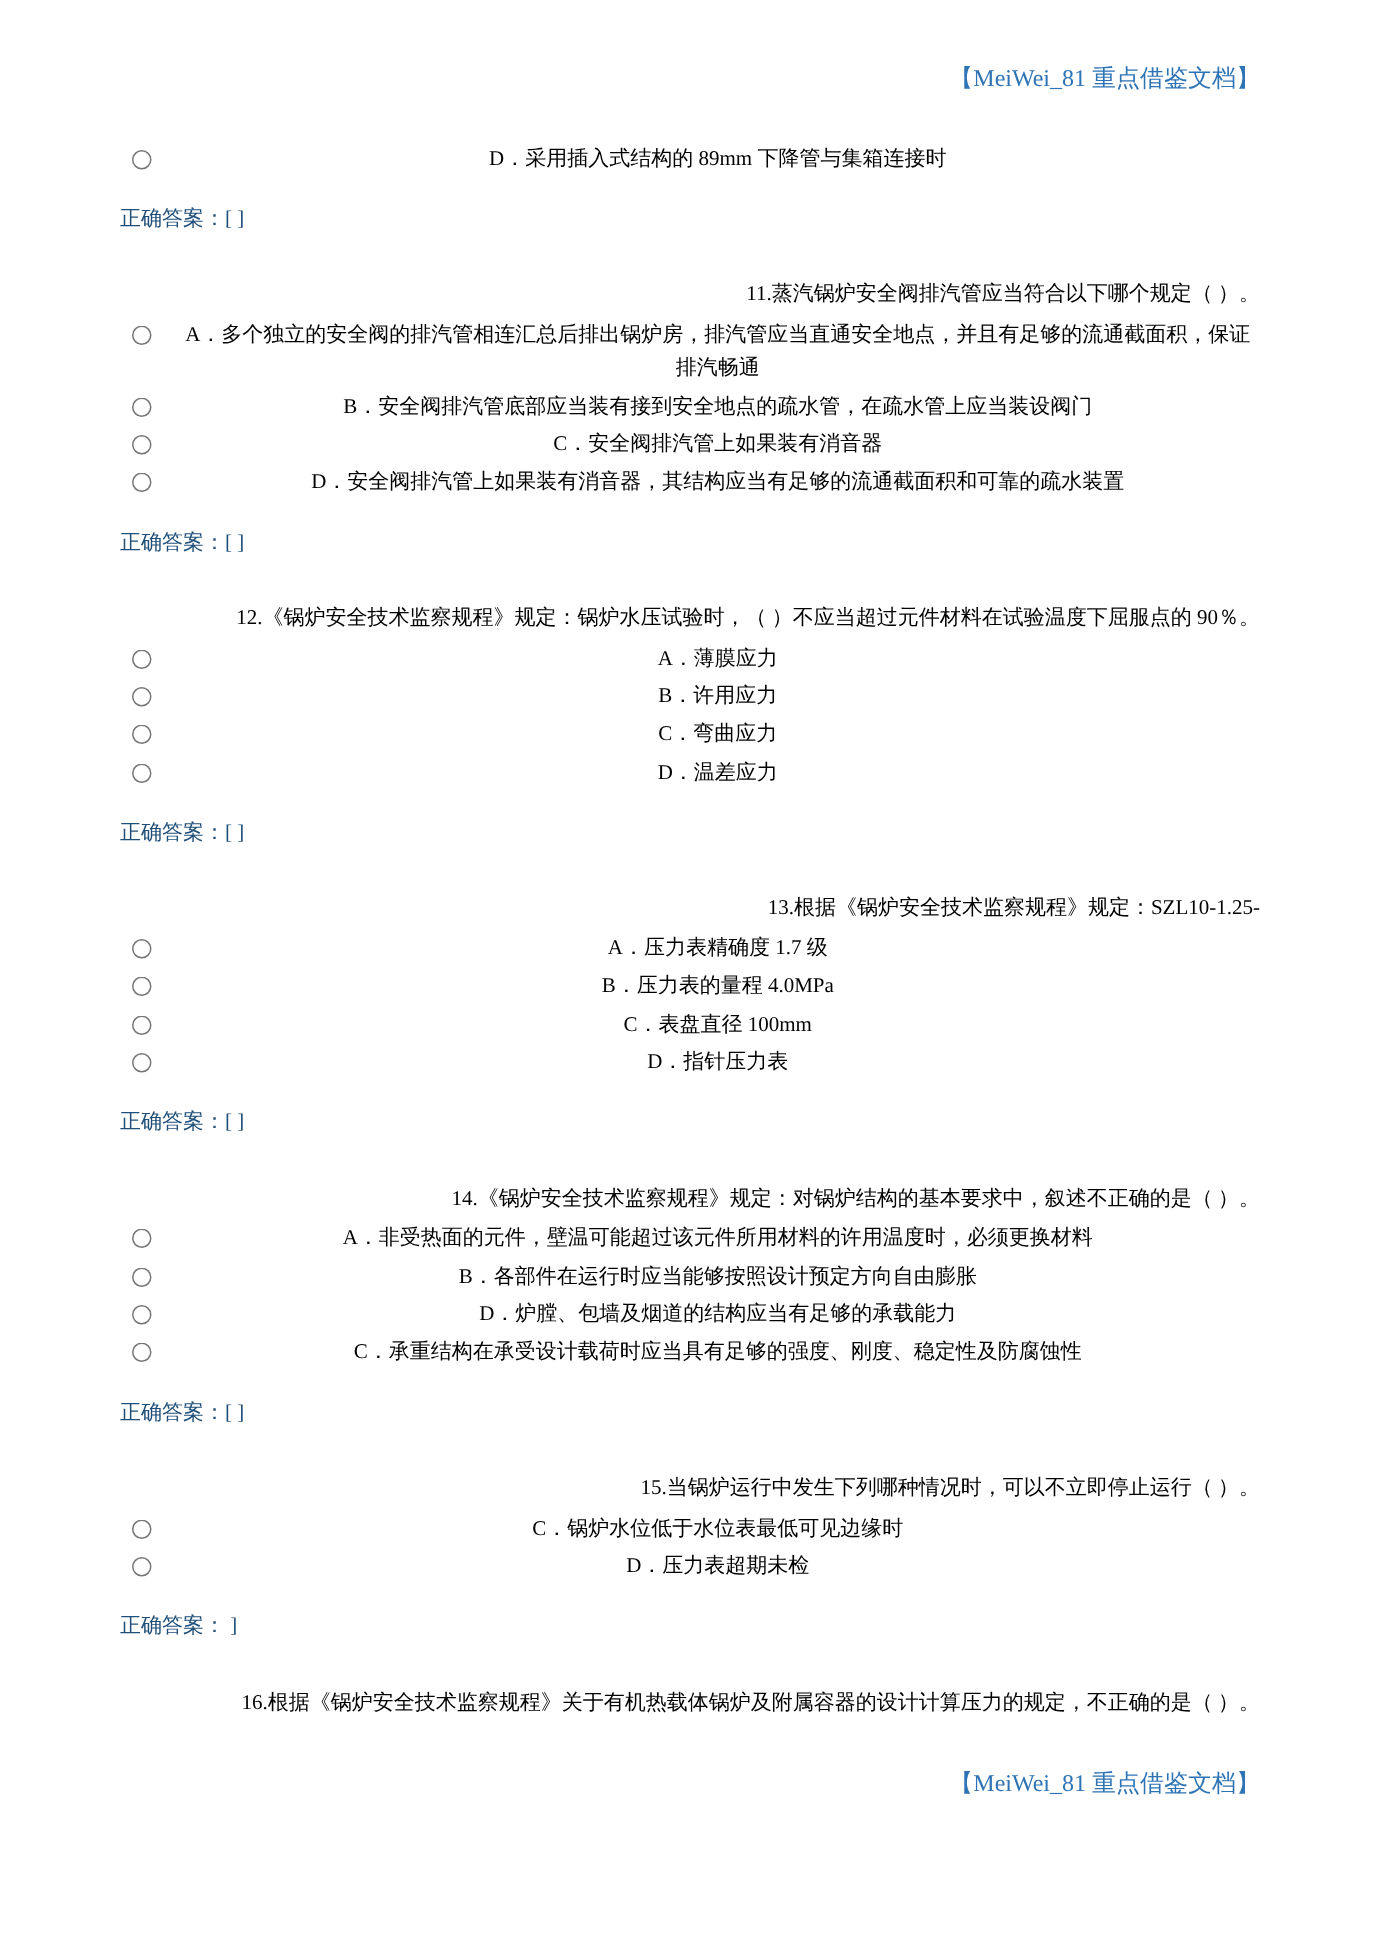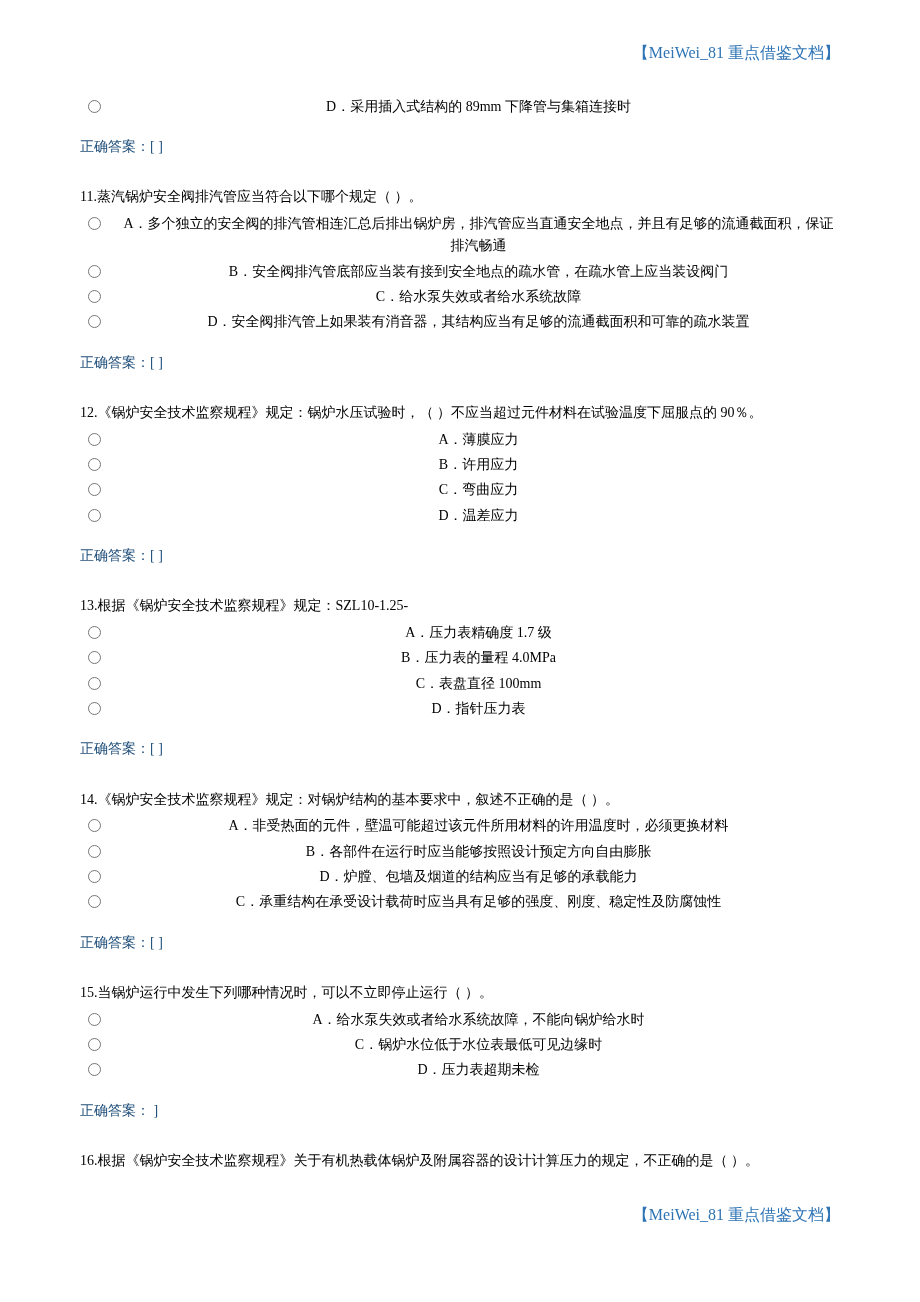--- a/index.html
+++ b/index.html
@@ -30,21 +30,21 @@
   .radio {
     margin-right: 16px;
     margin-top: 4px;
     flex-shrink: 0;
   }
   .option-text { flex: 1; text-align: center; }
   .answer-label {
     color: #1f4e79;
     margin-top: 18px;
   }
-  .question-stem { margin-bottom: 4px; }
+  .question-stem { margin-bottom: 4px; text-align: right; }
 </style>
 </head>
 <body>
 
 <div class="header">【MeiWei_81 重点借鉴文档】</div>
 
 <div class="question-block">
   <div class="option-line">
     <input type="radio" class="radio" style="">
     <span class="option-text">D．采用插入式结构的 89mm 下降管与集箱连接时</span>
@@ -60,21 +60,21 @@
       <div class="option-line">
         <input type="radio" class="radio" style="">
         <span class="option-text">A．多个独立的安全阀的排汽管相连汇总后排出锅炉房，排汽管应当直通安全地点，并且有足够的流通截面积，保证排汽畅通</span>
       </div>
       <div class="option-line">
         <input type="radio" class="radio" style="">
         <span class="option-text">B．安全阀排汽管底部应当装有接到安全地点的疏水管，在疏水管上应当装设阀门</span>
       </div>
       <div class="option-line">
         <input type="radio" class="radio" style="">
-        <span class="option-text">C．给水泵失效或者给水系统故障</span>
+        <span class="option-text">C．安全阀排汽管上如果装有消音器</span>
       </div>
       <div class="option-line">
         <input type="radio" class="radio" style="">
         <span class="option-text">D．安全阀排汽管上如果装有消音器，其结构应当有足够的流通截面积和可靠的疏水装置</span>
       </div>
       <div class="answer-label"><span>正确答案：</span><span>[   ]</span></div>
     </div>
     <div class="question-block">
       <div class="question-stem">12.《锅炉安全技术监察规程》规定：锅炉水压试验时，（   ）不应当超过元件材料在试验温度下屈服点的 90％。</div>
       <div class="option-line">
@@ -132,24 +132,20 @@
       <div class="option-line">
         <input type="radio" class="radio" style="">
         <span class="option-text">C．承重结构在承受设计载荷时应当具有足够的强度、刚度、稳定性及防腐蚀性</span>
       </div>
       <div class="answer-label"><span>正确答案：</span><span>[   ]</span></div>
     </div>
     <div class="question-block">
       <div class="question-stem">15.当锅炉运行中发生下列哪种情况时，可以不立即停止运行（   ）。</div>
       <div class="option-line">
         <input type="radio" class="radio" style="">
-        <span class="option-text">A．给水泵失效或者给水系统故障，不能向锅炉给水时</span>
-      </div>
-      <div class="option-line">
-        <input type="radio" class="radio" style="">
         <span class="option-text">C．锅炉水位低于水位表最低可见边缘时</span>
       </div>
       <div class="option-line">
         <input type="radio" class="radio" style="">
         <span class="option-text">D．压力表超期未检</span>
       </div>
       <div class="answer-label"><span>正确答案：</span><span>    ]</span></div>
     </div>
     <div class="question-block">
       <div class="question-stem">16.根据《锅炉安全技术监察规程》关于有机热载体锅炉及附属容器的设计计算压力的规定，不正确的是（   ）。</div>

